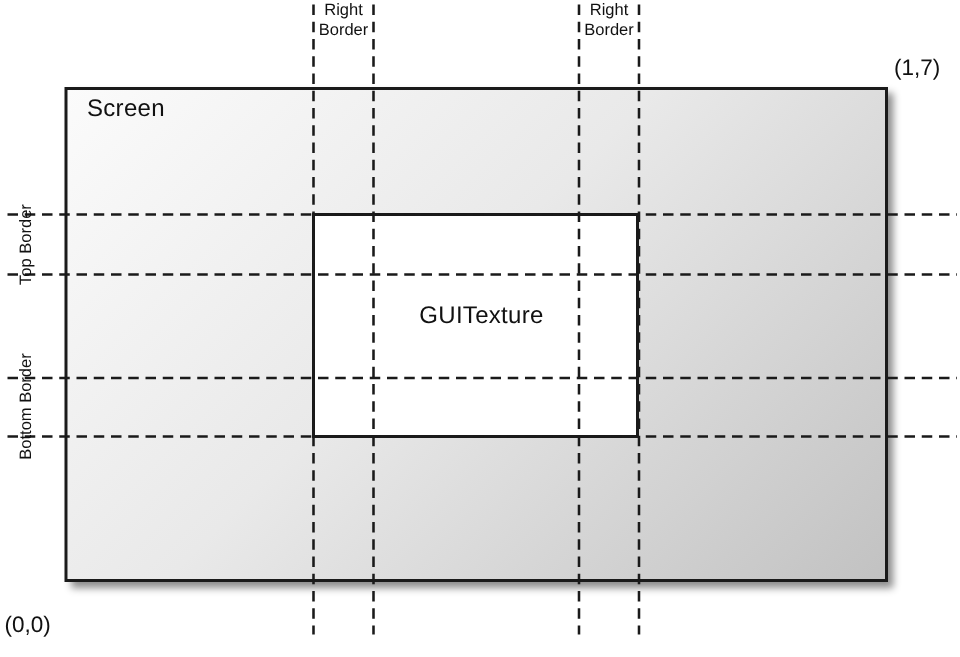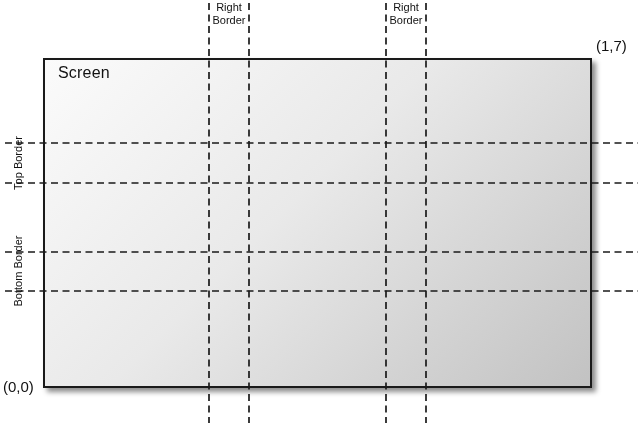--- a/index.html
+++ b/index.html
@@ -98,31 +98,34 @@
   }
   .label-top-border    { left: 18px; top: 163px; }
   .label-bottom-border { left: 18px; top: 271px; }
   .corner-label {
     position: absolute;
     z-index: 4;
     font-size: 15px;
     color: #111;
   }
   .corner-top-right   { left: 596px; top: 37px; }
-  .corner-bottom-left { left: 3px; top: 378px; }
+  .corner-bottom-left { left: 3px; top: 408px; }
 </style>
 </head>
 <body>
 
 <div class="stage">
 
   <div class="screen-rect">
     <span class="screen-label">Screen</span>
   </div>
 
+  <div class="texture-rect">
+    <span class="texture-label">GUITexture</span>
+  </div>
 
   <svg class="guide-lines" width="640" height="438" viewBox="0 0 640 438" xmlns="http://www.w3.org/2000/svg">
     <line x1="209" y1="3" x2="209" y2="423"></line>
     <line x1="249" y1="3" x2="249" y2="423"></line>
     <line x1="386" y1="3" x2="386" y2="423"></line>
     <line x1="426" y1="3" x2="426" y2="423"></line>
     <line x1="5" y1="143" x2="638" y2="143"></line>
     <line x1="5" y1="183" x2="638" y2="183"></line>
     <line x1="5" y1="252" x2="638" y2="252"></line>
     <line x1="5" y1="291" x2="638" y2="291"></line>

